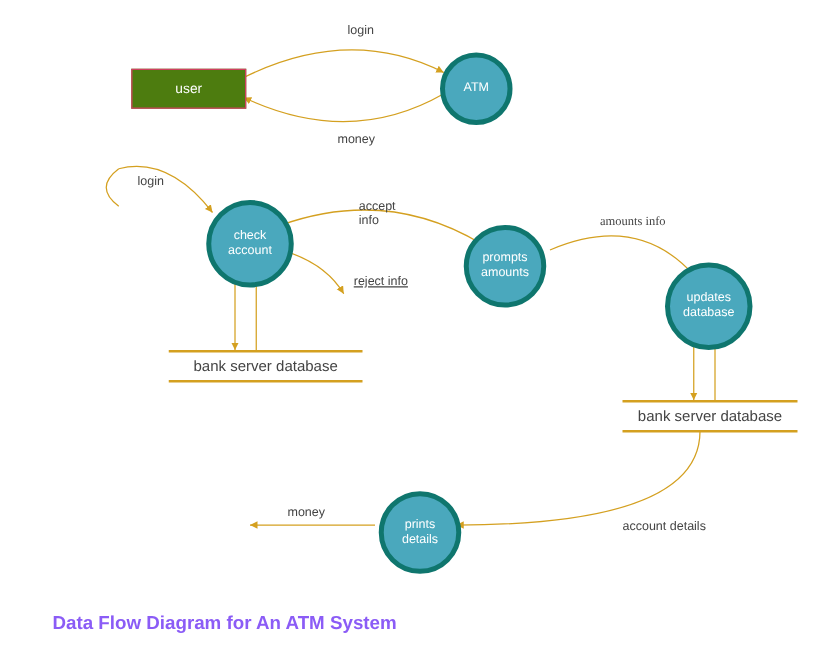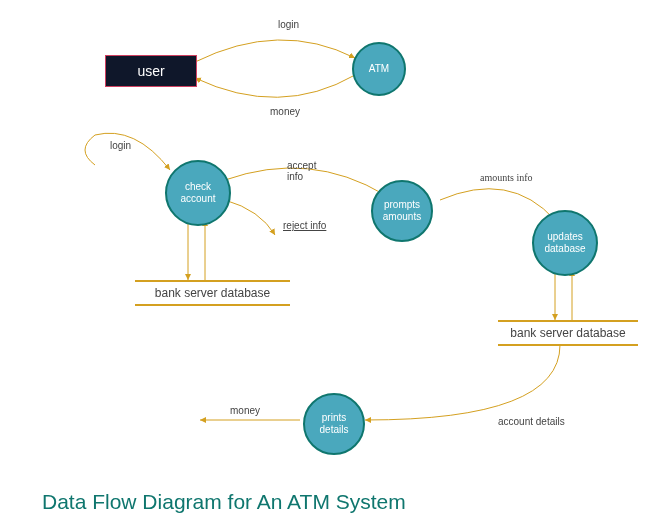--- a/index.html
+++ b/index.html
@@ -7,32 +7,32 @@
     padding: 0;
     font-family: Arial, sans-serif;
     background: #fff;
     width: 650px;
     height: 524px;
     position: relative;
     overflow: hidden;
   }
   .entity-box {
     position: absolute;
-    background: #0f172a;
+    background: #4d7c0f;
     border: 1px solid #d04060;
     color: #fff;
-    font-size: 14px;
+    font-size: 11px;
     display: flex;
     align-items: center;
     justify-content: center;
   }
   .process-circle {
     position: absolute;
     background: #4aa8bd;
-    border: 2px solid #0f766e;
+    border: 4px solid #0f766e;
     border-radius: 50%;
     color: #fff;
     font-size: 10px;
     display: flex;
     align-items: center;
     justify-content: center;
     text-align: center;
     line-height: 1.2;
   }
   .datastore {
@@ -46,23 +46,23 @@
     justify-content: center;
     padding: 4px 0;
   }
   .label {
     position: absolute;
     font-size: 10px;
     color: #444;
   }
   .title {
     position: absolute;
-    font-size: 21px;
-    font-weight: normal;
-    color: #0f766e;
+    font-size: 15px;
+    font-weight: bold;
+    color: #8b5cf6;
   }
   svg.arrows {
     position: absolute;
     top: 0;
     left: 0;
     width: 650px;
     height: 524px;
     pointer-events: none;
   }
 </style>

